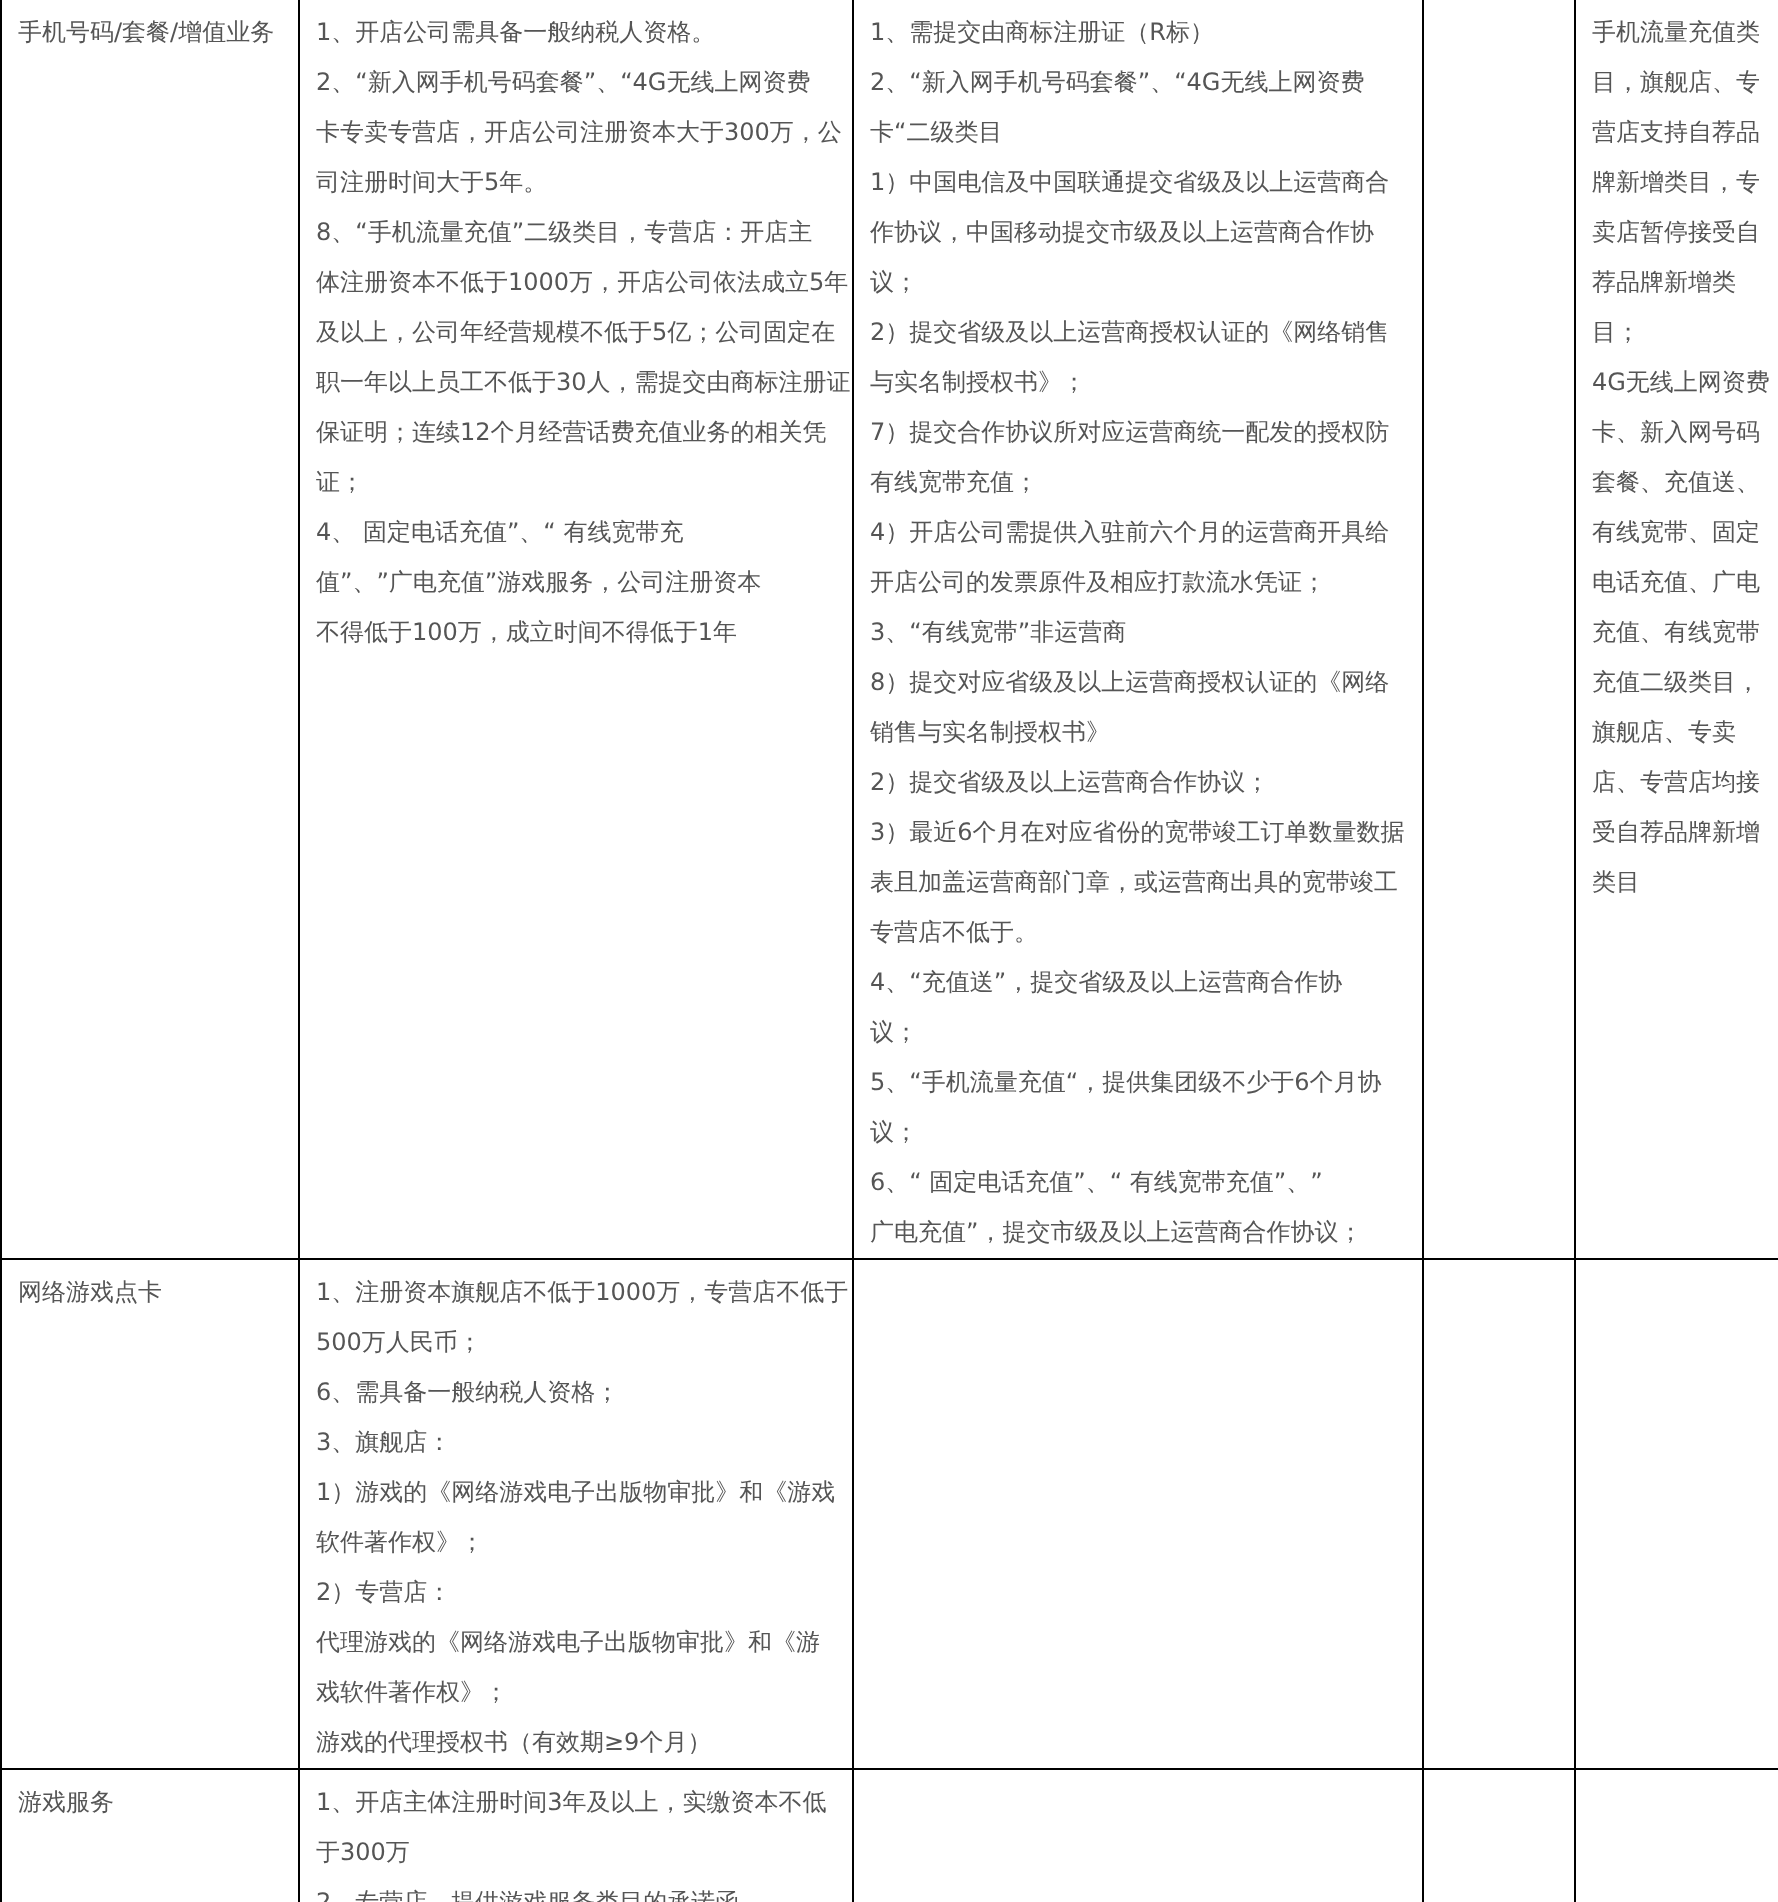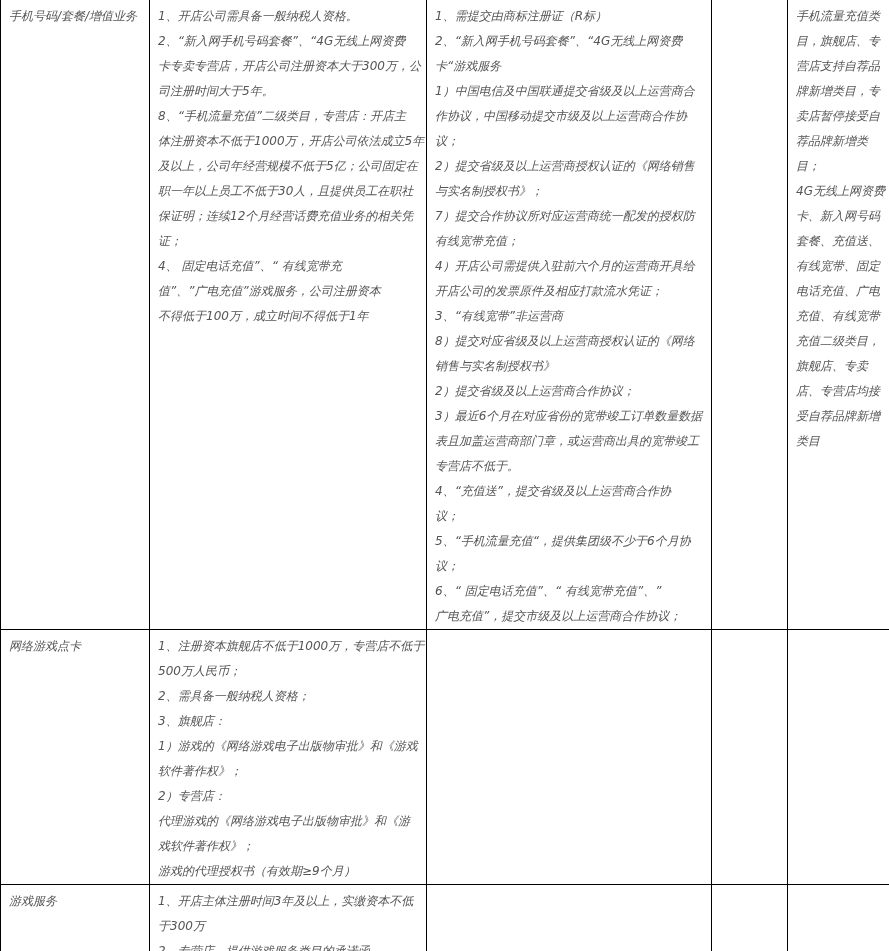--- a/index.html
+++ b/index.html
@@ -1,19 +1,19 @@
 <!DOCTYPE html>
 <html><head>
 <meta charset="utf-8">
 <style>
   html, body { margin: 0; padding: 0; background: #ffffff; }
   body { width: 889px; height: 951px; overflow: hidden; position: relative;
          font-family: "DejaVu Sans", sans-serif; color: #555555; font-size: 12px; }
   table.req { position: absolute; left: 0; top: -1px; border-collapse: collapse; table-layout: fixed; width: 889px; }
-  table.req td { border: 1px solid #000; vertical-align: top; padding: 4px 8px 0 8px; font-style: italic; }
+  table.req td { border: 1px solid #000; vertical-align: top; padding: 4px 8px 0 8px; }
   table.req td.c1 { padding-left: 8px; }
   .line { height: 25px; line-height: 25px; white-space: nowrap; overflow: visible; }
   col.w1 { width: 149px; } col.w2 { width: 277px; } col.w3 { width: 285px; }
   col.w4 { width: 76px; } col.w5 { width: 102px; }
   tr.r1 td { height: 622px; }
   tr.r2 td { height: 247px; }
   tr.r3 td { height: 80px; }
 </style>
 </head>
 <body>
@@ -32,31 +32,31 @@
           <div class="line">手机号码/套餐/增值业务</div>
         </td>
         <td class="c2">
           <div class="line">1、开店公司需具备一般纳税人资格。</div>
           <div class="line">2、“新入网手机号码套餐”、“4G无线上网资费</div>
           <div class="line">卡专卖专营店，开店公司注册资本大于300万，公</div>
           <div class="line">司注册时间大于5年。</div>
           <div class="line">8、“手机流量充值”二级类目，专营店：开店主</div>
           <div class="line">体注册资本不低于1000万，开店公司依法成立5年</div>
           <div class="line">及以上，公司年经营规模不低于5亿；公司固定在</div>
-          <div class="line">职一年以上员工不低于30人，且提供员工在职社</div>
+          <div class="line">职一年以上员工不低于30人，需提交由商标注册证</div>
           <div class="line">保证明；连续12个月经营话费充值业务的相关凭</div>
           <div class="line">证；</div>
           <div class="line">4、      固定电话充值”、“ 有线宽带充</div>
           <div class="line">值”、”广电充值”游戏服务，公司注册资本</div>
           <div class="line">不得低于100万，成立时间不得低于1年</div>
         </td>
         <td class="c3">
           <div class="line">1、需提交由商标注册证（R标）</div>
           <div class="line">2、“新入网手机号码套餐”、“4G无线上网资费</div>
-          <div class="line">卡“游戏服务</div>
+          <div class="line">卡“二级类目</div>
           <div class="line">1）中国电信及中国联通提交省级及以上运营商合</div>
           <div class="line">作协议，中国移动提交市级及以上运营商合作协</div>
           <div class="line">议；</div>
           <div class="line">2）提交省级及以上运营商授权认证的《网络销售</div>
           <div class="line">与实名制授权书》；</div>
           <div class="line">7）提交合作协议所对应运营商统一配发的授权防</div>
           <div class="line">有线宽带充值；</div>
           <div class="line">4）开店公司需提供入驻前六个月的运营商开具给</div>
           <div class="line">开店公司的发票原件及相应打款流水凭证；</div>
           <div class="line">3、“有线宽带”非运营商</div>
@@ -95,21 +95,21 @@
           <div class="line">类目</div>
         </td>
       </tr>
       <tr class="r2">
         <td class="c1">
           <div class="line">网络游戏点卡</div>
         </td>
         <td class="c2">
           <div class="line">1、注册资本旗舰店不低于1000万，专营店不低于</div>
           <div class="line">500万人民币；</div>
-          <div class="line">2、需具备一般纳税人资格；</div>
+          <div class="line">6、需具备一般纳税人资格；</div>
           <div class="line">3、旗舰店：</div>
           <div class="line">1）游戏的《网络游戏电子出版物审批》和《游戏</div>
           <div class="line">软件著作权》；</div>
           <div class="line">2）专营店：</div>
           <div class="line">代理游戏的《网络游戏电子出版物审批》和《游</div>
           <div class="line">戏软件著作权》；</div>
           <div class="line">游戏的代理授权书（有效期≥9个月）</div>
         </td>
         <td class="c3"></td>
         <td class="c4"></td>

